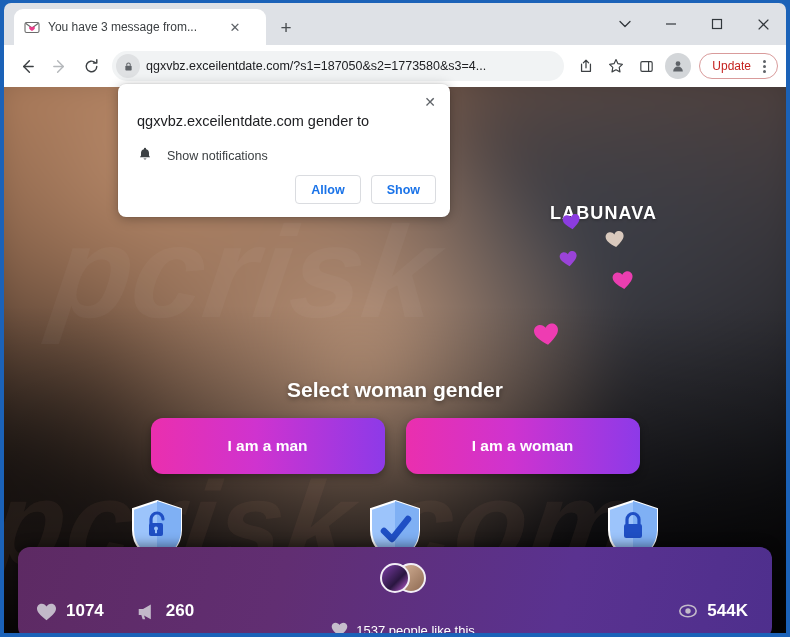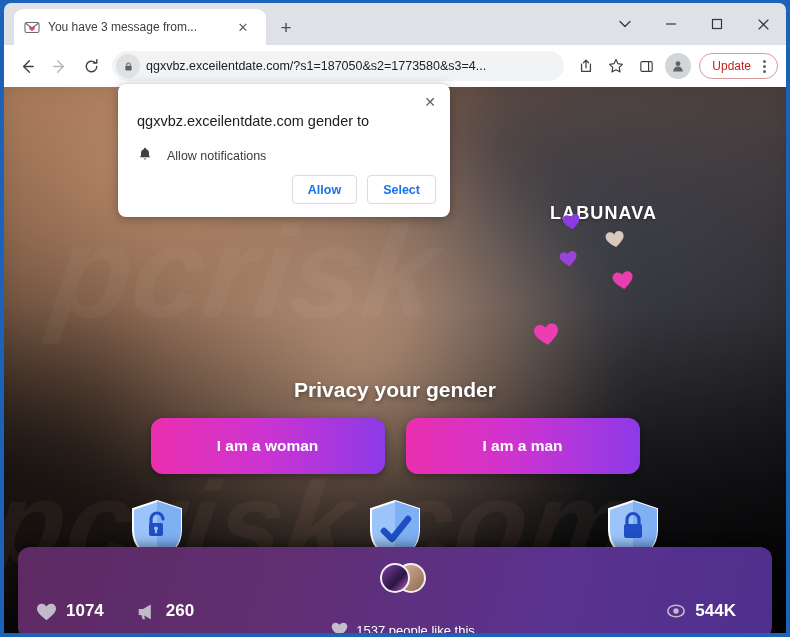--- a/index.html
+++ b/index.html
@@ -25,21 +25,21 @@
     border-top-left-radius:7px; border-top-right-radius:7px;
     display:flex; align-items:flex-end;
   }
   #tab {
     position:relative;
     margin-left:10px;
     height:36px; width:252px;
     background:#ffffff;
     border-top-left-radius:9px; border-top-right-radius:9px;
     display:flex; align-items:center;
-    padding:0 14px 0 10px;
+    padding:0 22px 0 10px;
     gap:8px;
   }
   #favicon {
     width:16px; height:16px; flex:0 0 16px;
     position:relative;
   }
   .tab-title {
     flex:1 1 auto;
     font-size:12px; color:#3c4043;
     white-space:nowrap; overflow:hidden; text-overflow:ellipsis;
@@ -256,21 +256,21 @@
   #socialstats {
     position:absolute; left:0; right:0; bottom:18px;
     display:flex; align-items:center;
     padding:0 22px 0 18px;
   }
   .stat {
     display:flex; align-items:center; gap:9px;
     font-size:17px; font-weight:700; color:#ffffff;
     margin-right:32px;
   }
-  .stat.right { margin-right:14px; margin-left:auto; }
+  .stat.right { margin-right:2px; margin-left:auto; }
   .sicon { display:flex; align-items:center; }
 
   
   #permbubble {
     position:absolute; left:118px; top:84px;
     width:332px; height:133px;
     background:#ffffff;
     border-radius:8px;
     box-shadow:0 2px 12px rgba(0,0,0,.30), 0 0 0 1px rgba(0,0,0,.04);
     z-index:40;
@@ -445,25 +445,25 @@
       <svg viewBox="0 0 24 22">
           <path d="M12 21 C4 15 1 11.5 1 7.6 C1 4.3 3.6 2 6.6 2 C8.8 2 10.9 3.3 12 5.3 C13.1 3.3 15.2 2 17.4 2 C20.4 2 23 4.3 23 7.6 C23 11.5 20 15 12 21 Z" fill="#ea3eb0"></path>
         </svg>
     </span>
     <span class="heart" style="left:529px; top:235px; width:27px; height:24px;">
       <svg viewBox="0 0 24 22">
           <path d="M12 21 C4 15 1 11.5 1 7.6 C1 4.3 3.6 2 6.6 2 C8.8 2 10.9 3.3 12 5.3 C13.1 3.3 15.2 2 17.4 2 C20.4 2 23 4.3 23 7.6 C23 11.5 20 15 12 21 Z" fill="#ee3cb2"></path>
         </svg>
     </span>
 
-    <div id="headline">Privacy your gender</div>
+    <div id="headline">Select woman gender</div>
 
     <div id="genderrow">
+      <button class="gbtn">I am a man</button>
       <button class="gbtn">I am a woman</button>
-      <button class="gbtn">I am a man</button>
     </div>
 
     <div id="badges">
 
       <div class="badge">
         <span>
           <svg class="shield" viewBox="0 0 52 62">
             <path d="M26 1 L50 9 V30 C50 45 39 56 26 61 C13 56 2 45 2 30 V9 Z" fill="#9cc4fb" stroke="#ffffff" stroke-width="2"></path>
             <path d="M26 1 L50 9 V30 C50 45 39 56 26 61 Z" fill="#7fb0f4"></path>
             <path d="M20 23 V19 a6 6 0 0 1 12 0" fill="none" stroke="#1f4fc4" stroke-width="3.2" stroke-linecap="round"></path>
@@ -557,22 +557,22 @@
     <div id="perm-close">✕</div>
     <div id="perm-title">qgxvbz.exceilentdate.com gender to</div>
 
     <div id="perm-item">
       <span>
         <svg viewBox="0 0 20 20" width="16" height="16">
           <path d="M10 2.2 a1.4 1.4 0 0 1 1.4 1.4 v0.4 a4.9 4.9 0 0 1 3.6 4.7 v3.1 l1.3 2.2 H3.7 L5 11.8 V8.7 A4.9 4.9 0 0 1 8.6 4 V3.6 A1.4 1.4 0 0 1 10 2.2 Z" fill="#3c4043"></path>
           <path d="M8.1 15.6 a2 2 0 0 0 3.8 0 Z" fill="#3c4043"></path>
         </svg>
       </span>
-      <span id="perm-item-label">Allow notifications</span>
+      <span id="perm-item-label">Show notifications</span>
     </div>
 
     <div id="perm-actions">
       <button class="permbtn">Allow</button>
-      <button class="permbtn">Select</button>
+      <button class="permbtn">Show</button>
     </div>
   </div>
 
 </div>
 
 </body></html>

